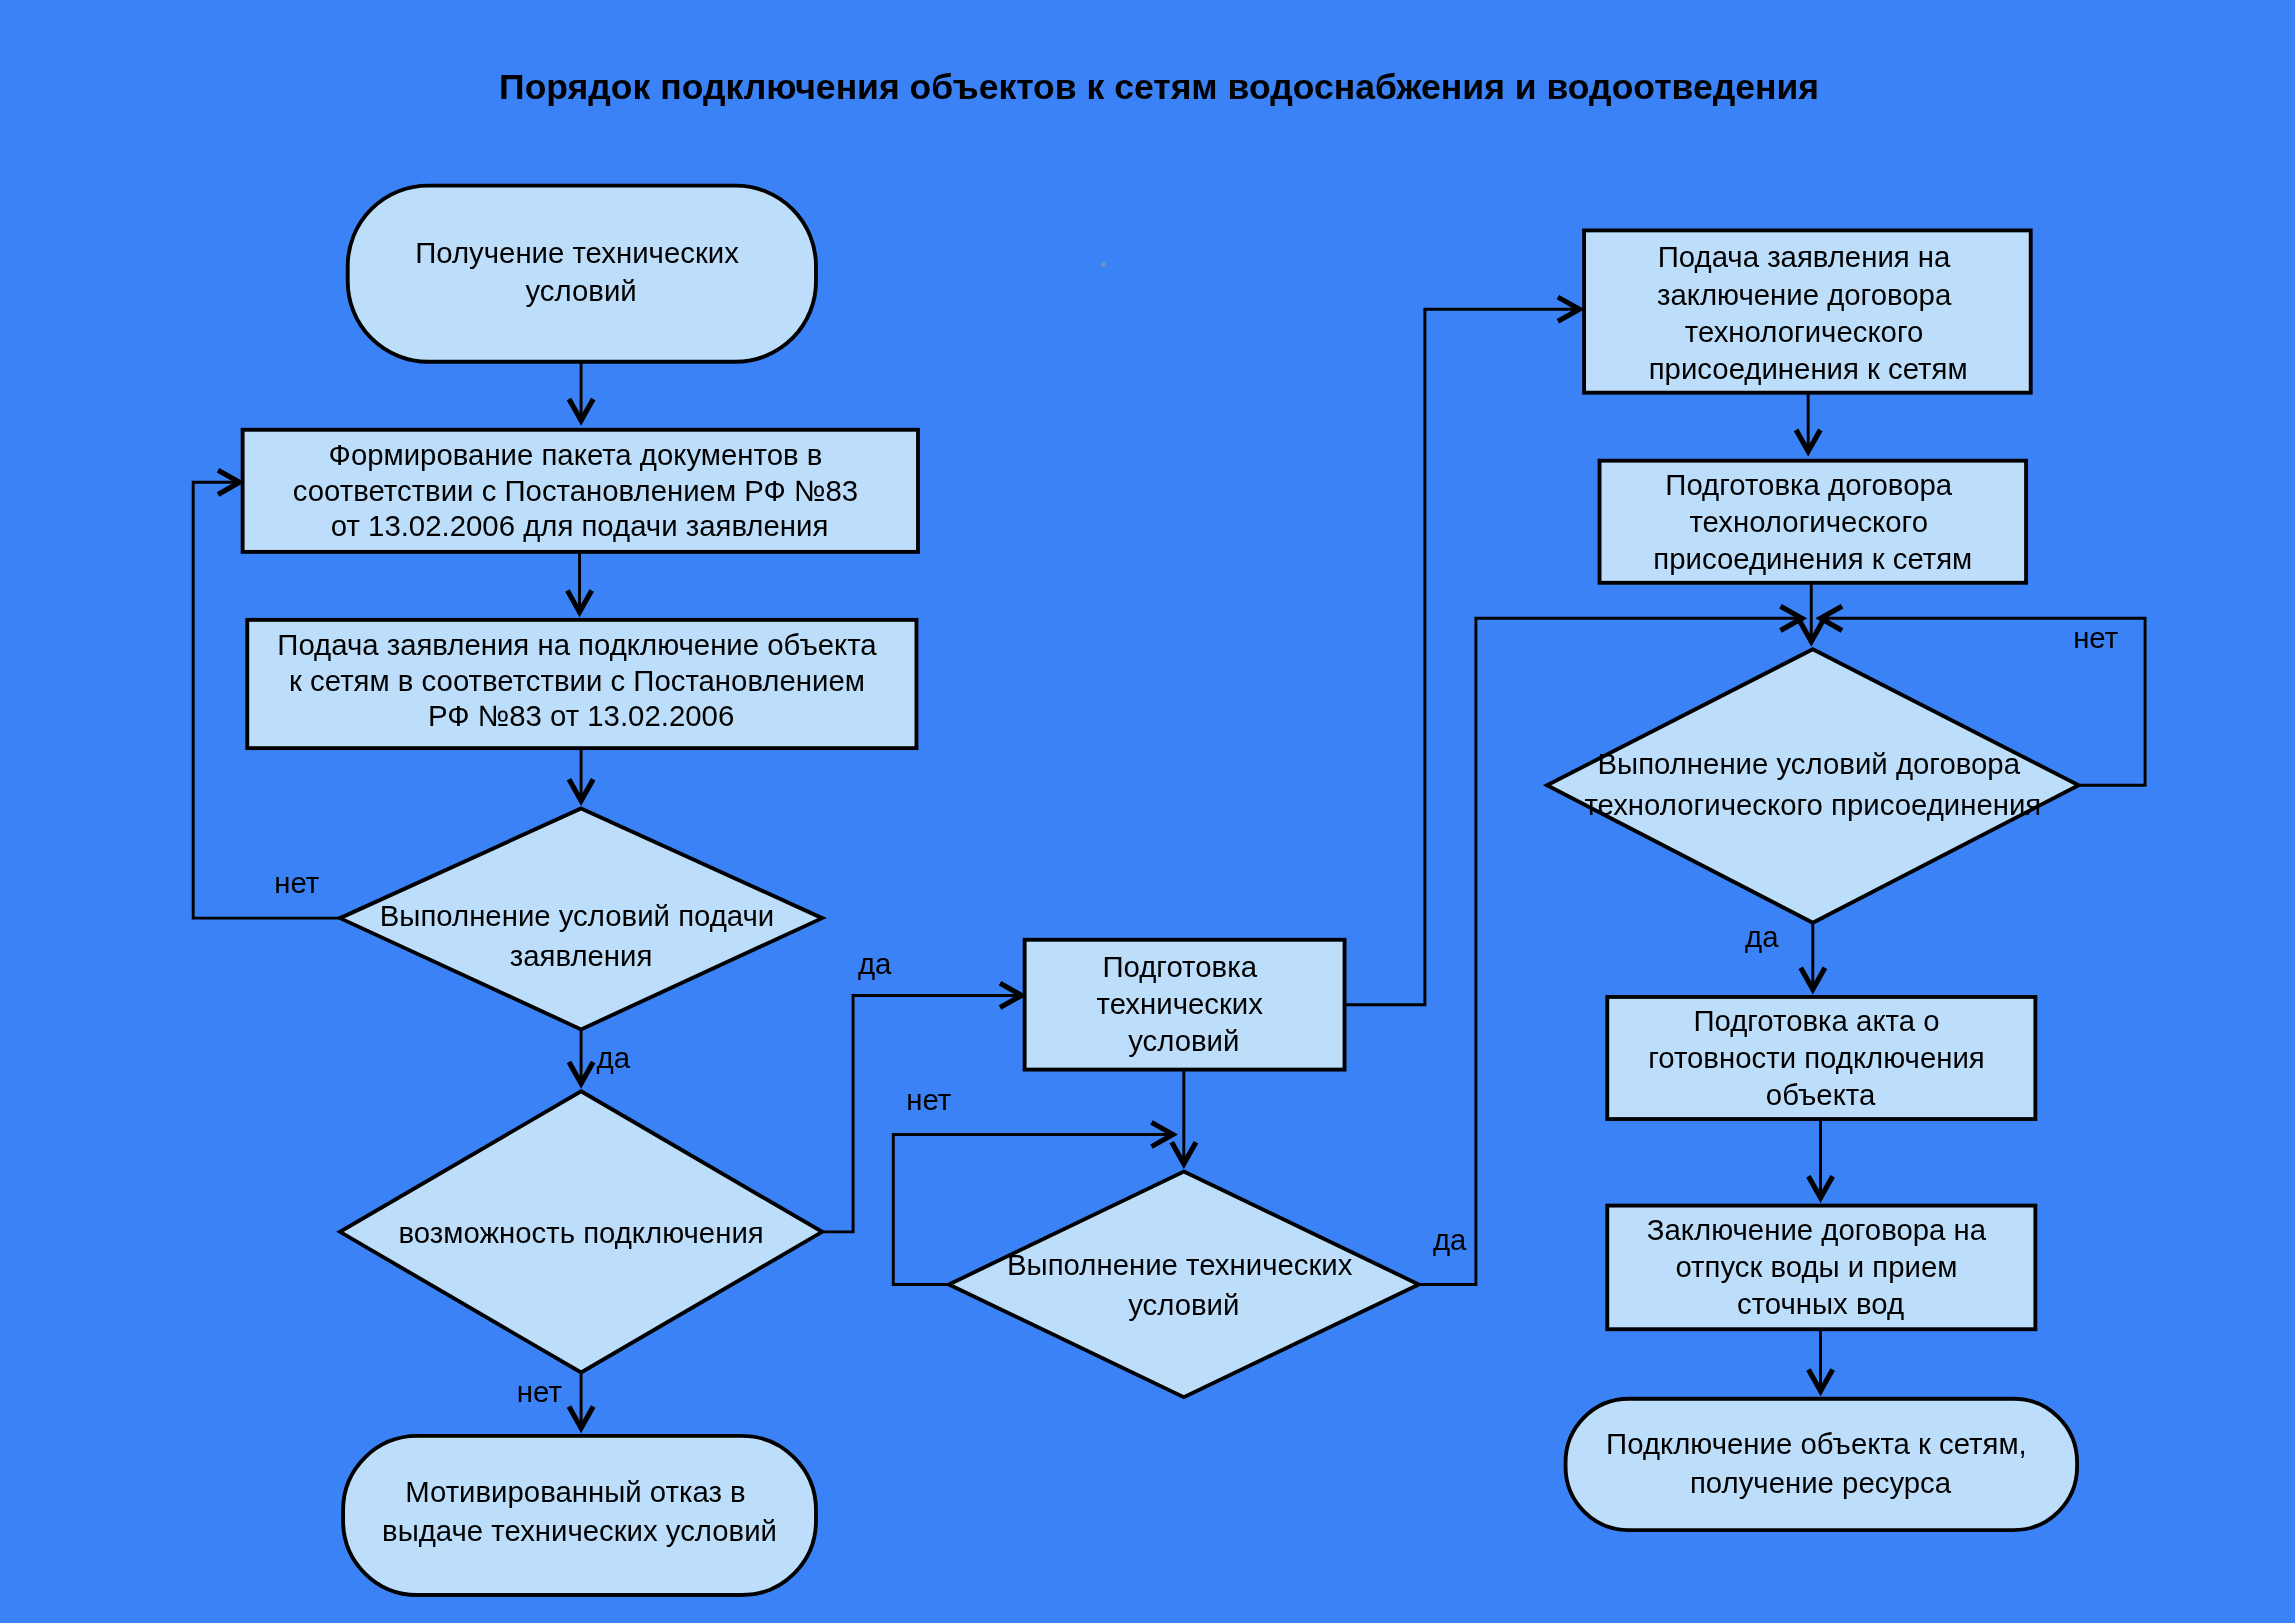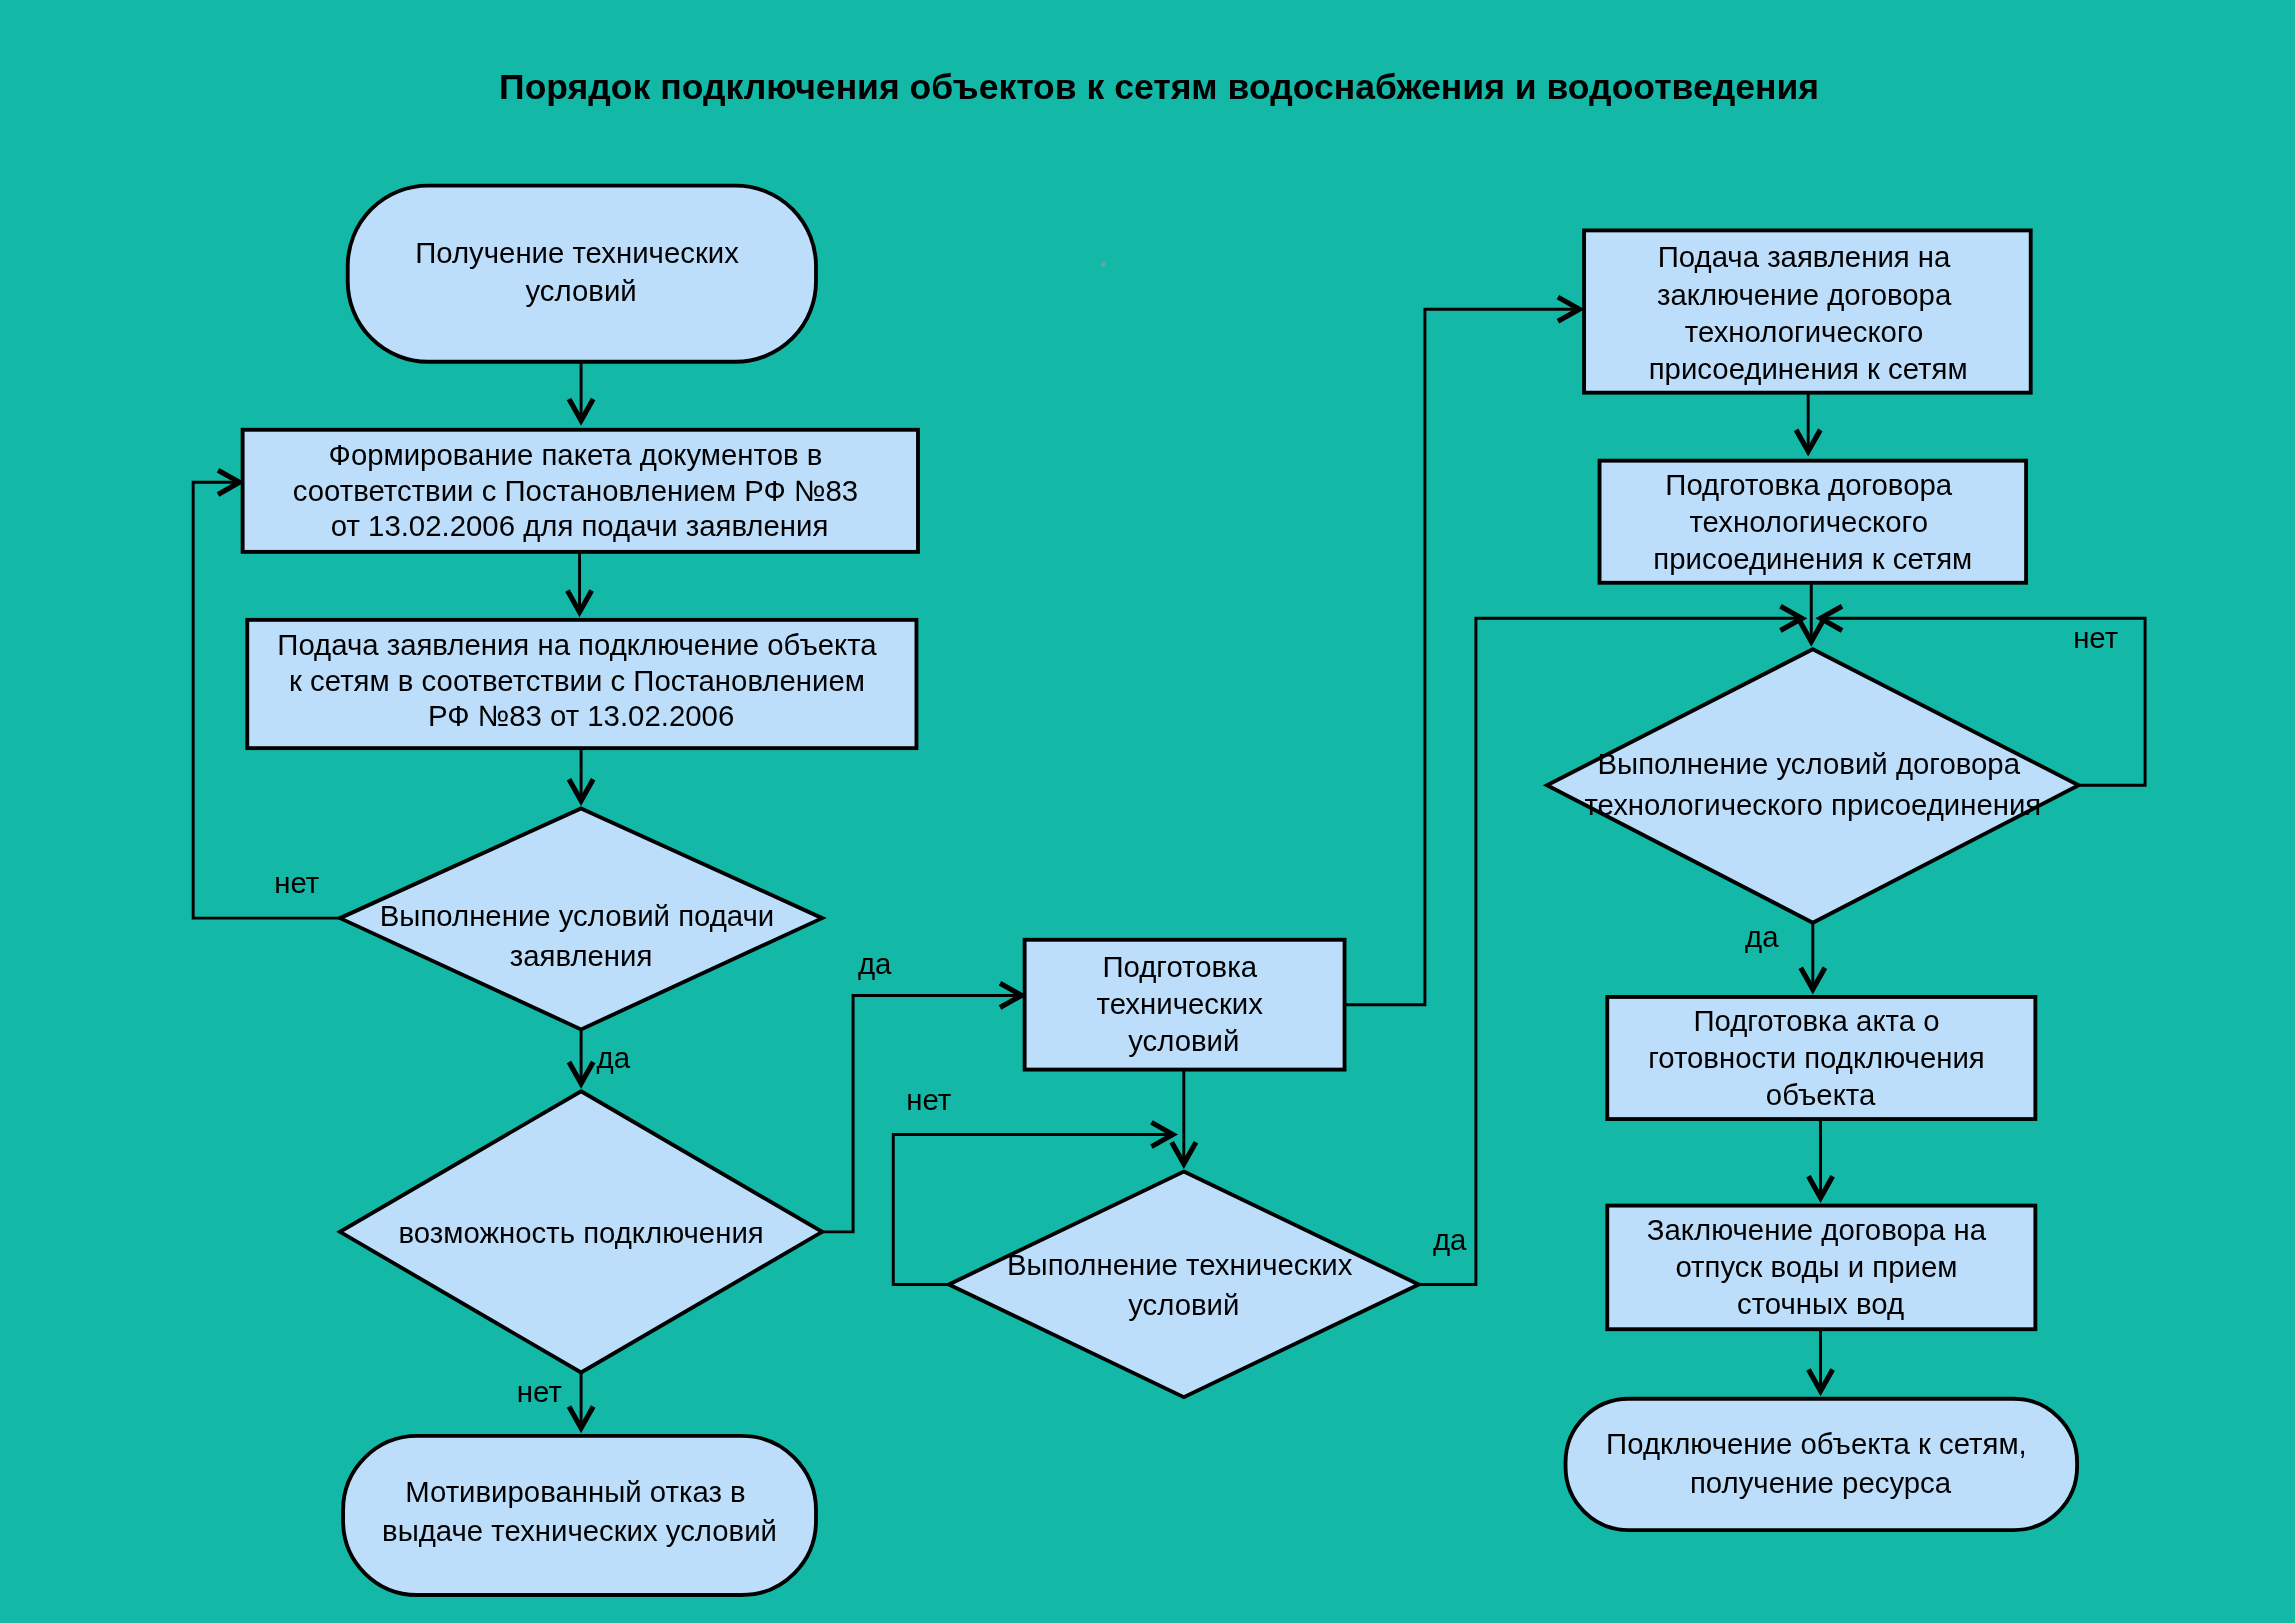--- a/index.html
+++ b/index.html
@@ -1,16 +1,16 @@
 <!DOCTYPE html>
 <html style="font-size:12.4px"><head>
 <meta charset="utf-8">
 <style>
   html, body { margin: 0; padding: 0; background: #ffffff; width: 100%; height: 100%; overflow: hidden; }
-  .canvas-wrap { width: 100vw; height: 100vh; background: #14b8a6; }
+  .canvas-wrap { width: 100vw; height: 100vh; background: #3b82f6; }
   svg { display: block; width: 100%; height: 100%; }
   .node-shape { stroke: #000000; stroke-width: 2.5; }
   .node-text { font-family: "Liberation Sans", "DejaVu Sans", sans-serif; font-size: 19px; fill: #000000; text-anchor: middle; }
   .branch-label { font-family: "Liberation Sans", "DejaVu Sans", sans-serif; font-size: 19px; fill: #000000; text-anchor: middle; }
   .branch-label.start { text-anchor: start; }
   .diagram-title { font-family: "Liberation Sans", "DejaVu Sans", sans-serif; font-size: 23px; font-weight: bold; fill: #000000; text-anchor: middle; }
   .connector { fill: none; stroke: #000000; stroke-width: 1.9; }
 </style>
 </head>
 <body>

